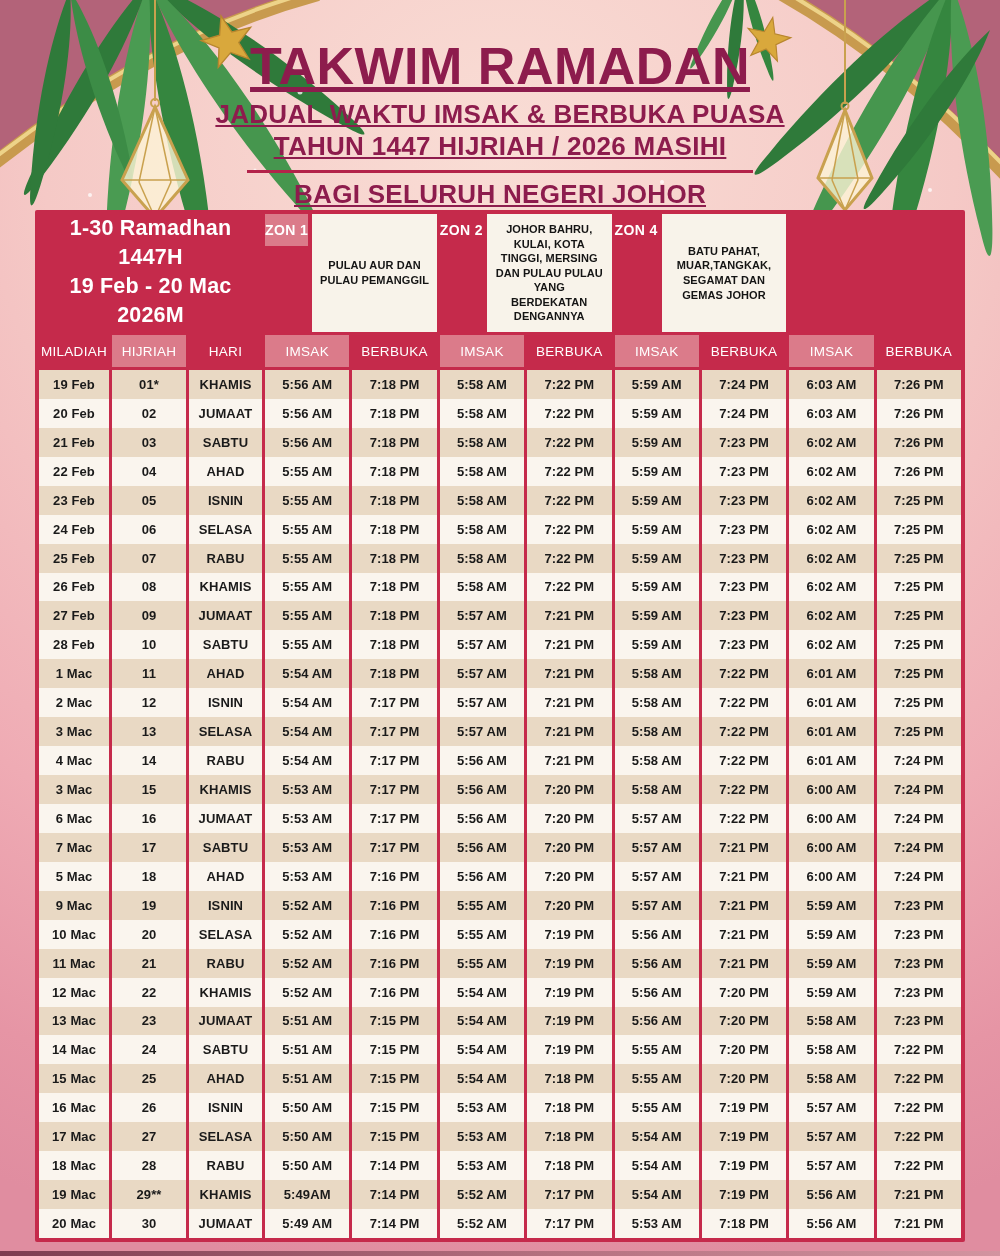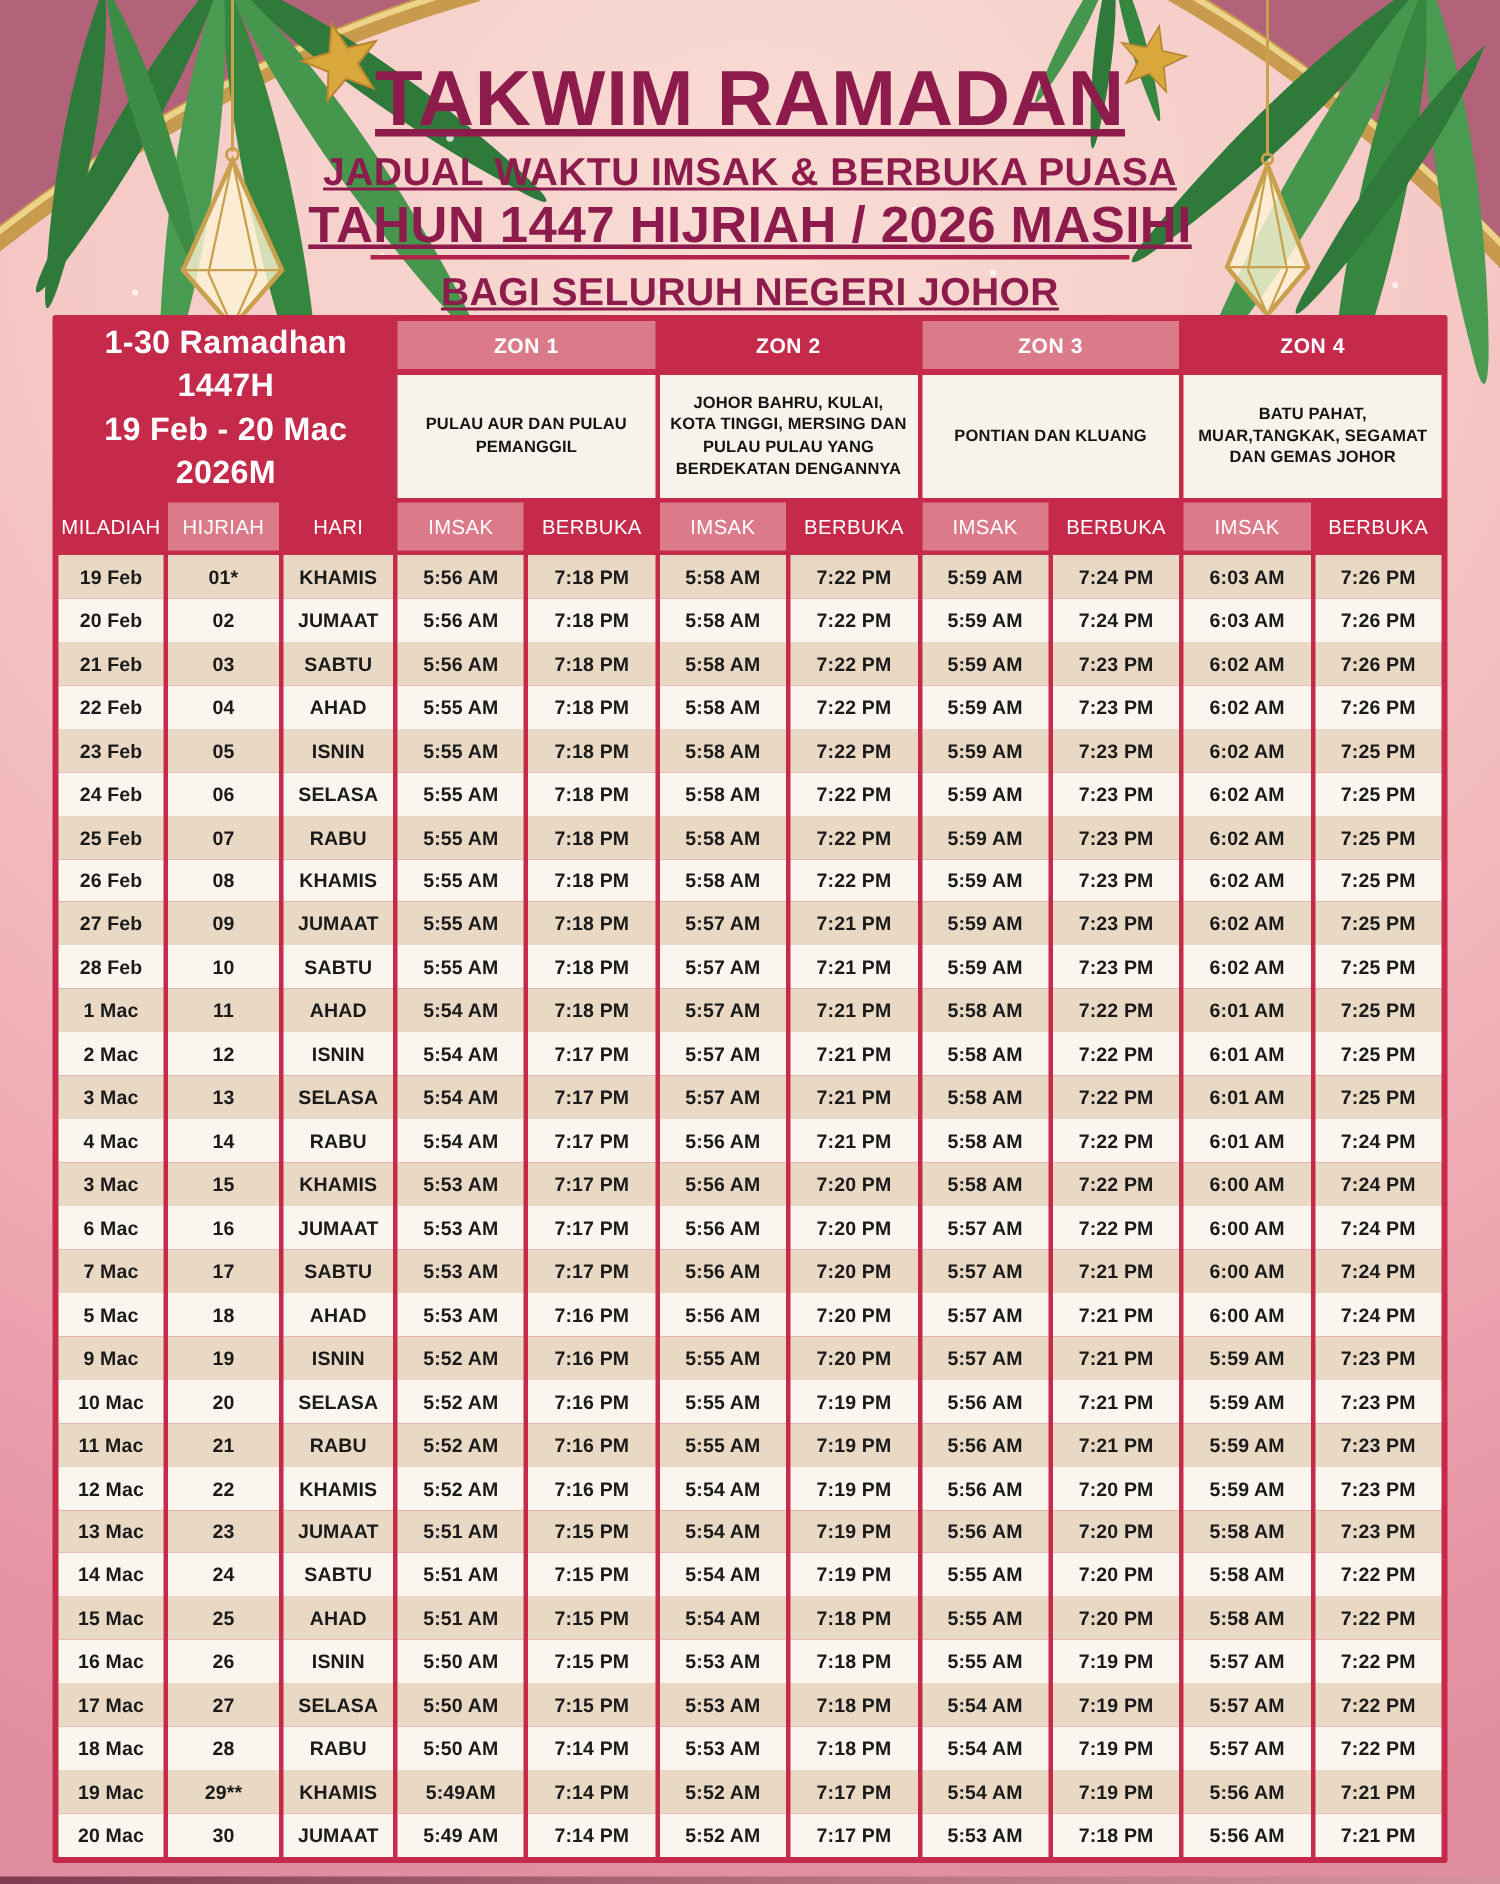--- a/index.html
+++ b/index.html
@@ -7,34 +7,34 @@
     position:relative;width:1000px;height:1256px;overflow:hidden;
     font-family:"Liberation Sans",sans-serif;
     background:radial-gradient(ellipse 120% 90% at 50% 12%,
       #f9ddd5 0%, #f5c9c6 38%, #efabb4 68%, #e695a5 88%, #e08da0 100%);
   }
   .decor{position:absolute;top:0;left:0;z-index:0;pointer-events:none;}
   .content{position:absolute;inset:0;z-index:1;}
   .hline{position:absolute;left:0;right:0;text-align:center;color:#8d1c4d;font-weight:800;text-decoration:underline;}
   .title{top:36px;font-size:52px;letter-spacing:.5px;}
   .sub1{top:99px;font-size:26px;letter-spacing:.3px;}
-  .sub2{top:131px;font-size:34px;letter-spacing:.3px;}
+  .sub2{top:131px;font-size:26px;letter-spacing:.3px;}
   .divider{position:absolute;top:170px;left:247px;width:506px;height:3px;background:#b3234a;}
   .region{top:179px;font-size:26px;letter-spacing:.3px;}
 
   .ttable{
     position:absolute;left:35px;top:210px;width:930px;height:1032px;
     background:#c52a4b;padding:4px;box-sizing:border-box;
     display:flex;flex-direction:column;border-radius:2px;
     --cols:70px 74px 73px repeat(8,1fr);
   }
   .zones-row{display:grid;grid-template-columns:223px 1fr 1fr 1fr 1fr;gap:3px;height:118px;flex:none;}
   .period{color:#fff;display:flex;flex-direction:column;justify-content:flex-start;text-align:center;
     font-weight:800;font-size:21.5px;line-height:1.35;letter-spacing:.2px;}
-  .zone{display:flex;flex-direction:column;gap:4px;}
+  .zone{display:flex;gap:4px;}
   .zone-label{height:32px;flex:none;display:flex;align-items:center;justify-content:center;
     color:#fff;font-weight:800;font-size:14px;letter-spacing:.4px;}
   .zone-label.rose{background:#db7b8a;}
   .zone-desc{flex:1;background:#f8f3ea;color:#141414;font-weight:800;font-size:11px;line-height:1.32;
     display:flex;align-items:center;justify-content:center;text-align:center;
     padding:2px 7px;box-sizing:border-box;letter-spacing:.1px;}
   .colhdr{display:grid;grid-template-columns:var(--cols);gap:3px;height:32px;margin-top:3px;flex:none;}
   .hc{display:flex;align-items:center;justify-content:center;color:#fff;font-weight:400;
     font-size:13.5px;letter-spacing:.3px;}
   .hc.rose{background:#db7b8a;}
@@ -149,24 +149,20 @@
         </div>
         <div class="zone">
           <div class="zone-label rose">ZON 1</div>
           <div class="zone-desc">PULAU AUR DAN PULAU PEMANGGIL</div>
         </div>
         <div class="zone">
           <div class="zone-label">ZON 2</div>
           <div class="zone-desc">JOHOR BAHRU, KULAI, KOTA TINGGI, MERSING DAN PULAU PULAU YANG BERDEKATAN DENGANNYA</div>
         </div>
         <div class="zone">
-          <div class="zone-label rose">ZON 3</div>
-          <div class="zone-desc">PONTIAN DAN KLUANG</div>
-        </div>
-        <div class="zone">
           <div class="zone-label">ZON 4</div>
           <div class="zone-desc">BATU PAHAT, MUAR,TANGKAK, SEGAMAT DAN GEMAS JOHOR</div>
         </div>
       </div>
 
       <div class="colhdr">
         <div class="hc">MILADIAH</div>
         <div class="hc rose">HIJRIAH</div>
         <div class="hc">HARI</div>
         <div class="hc rose">IMSAK</div>

